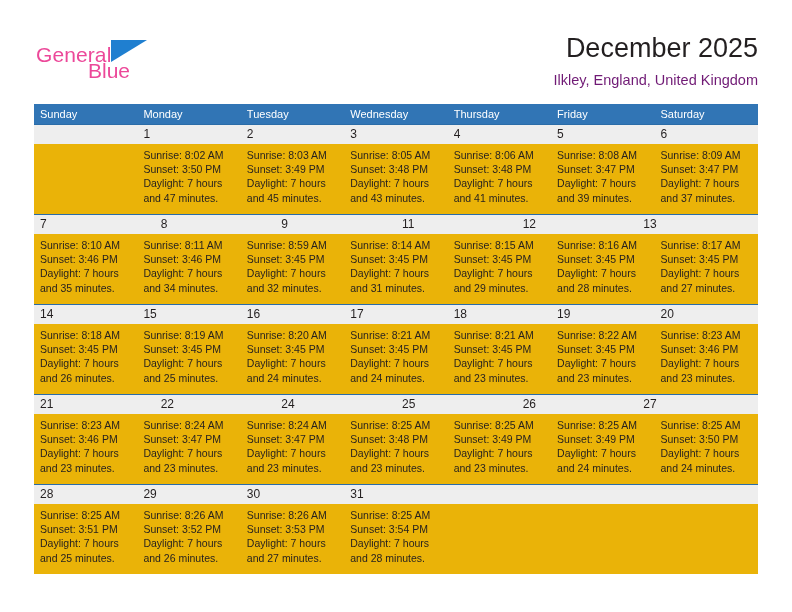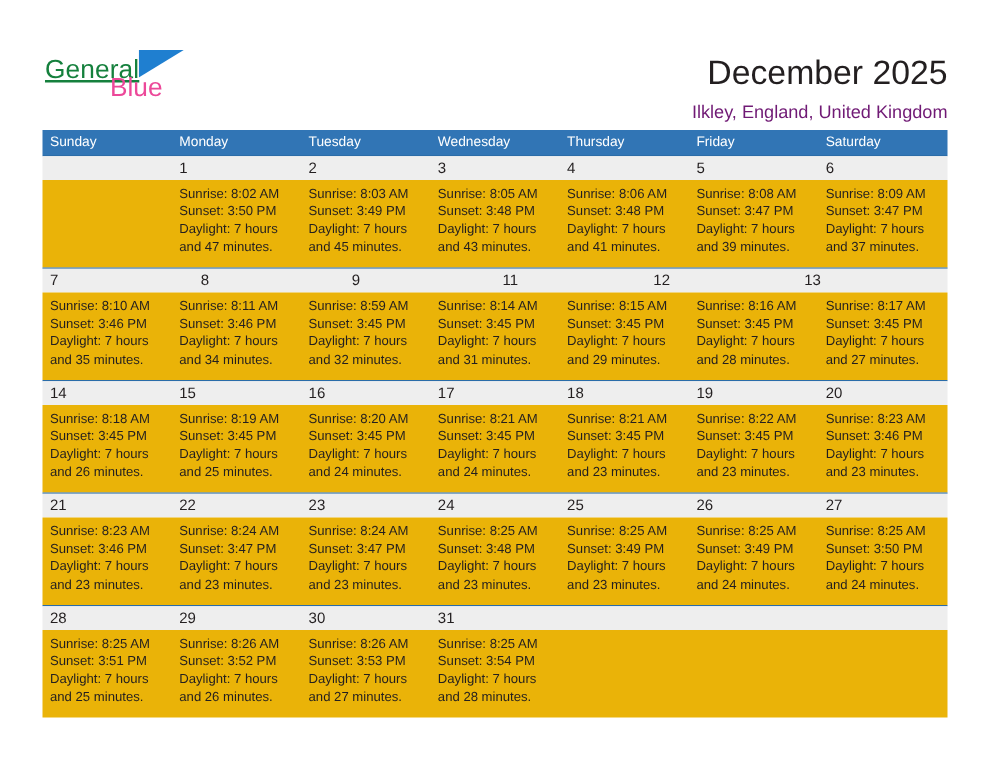--- a/index.html
+++ b/index.html
@@ -33,25 +33,24 @@
 
   .logo {
     position: absolute;
     left: 0;
     top: 4px;
     width: 180px;
     height: 58px;
   }
   .logo-general {
     font-size: 21px;
-    color: #15803d;
+    color: #ec4899;
     letter-spacing: 0.1px;
     line-height: 1;
     display: inline-block;
-    text-decoration: underline;
   }
   .logo-row1 {
     position: absolute;
     left: 2px;
     top: 8px;
     white-space: nowrap;
   }
   .logo-tri {
     display: inline-block;
     vertical-align: -2px;
@@ -62,21 +61,21 @@
     left: 54px;
     top: 28px;
     font-size: 21px;
     color: #ec4899;
     line-height: 1;
   }
 
   .title-wrap {
     position: absolute;
     right: 0;
-    top: 16px;
+    top: 6px;
     text-align: right;
   }
   .cal-title {
     font-size: 27px;
     color: #231f20;
     line-height: 1.1;
     white-space: nowrap;
   }
   .cal-subtitle {
     margin-top: 8px;
@@ -347,21 +346,20 @@
           <div class="ln">Daylight: 7 hours</div>
           <div class="ln">and 23 minutes.</div>
         </div>
       </div>
     </div>
 
     <div class="week">
       <div class="numrow">
         <div class="num">21</div>
         <div class="num">22</div>
-        <div class="num">23</div>
         <div class="num">24</div>
         <div class="num">25</div>
         <div class="num">26</div>
         <div class="num">27</div>
       </div>
       <div class="bodyrow">
         <div class="cell">
           <div class="ln">Sunrise: 8:23 AM</div>
           <div class="ln">Sunset: 3:46 PM</div>
           <div class="ln">Daylight: 7 hours</div>

